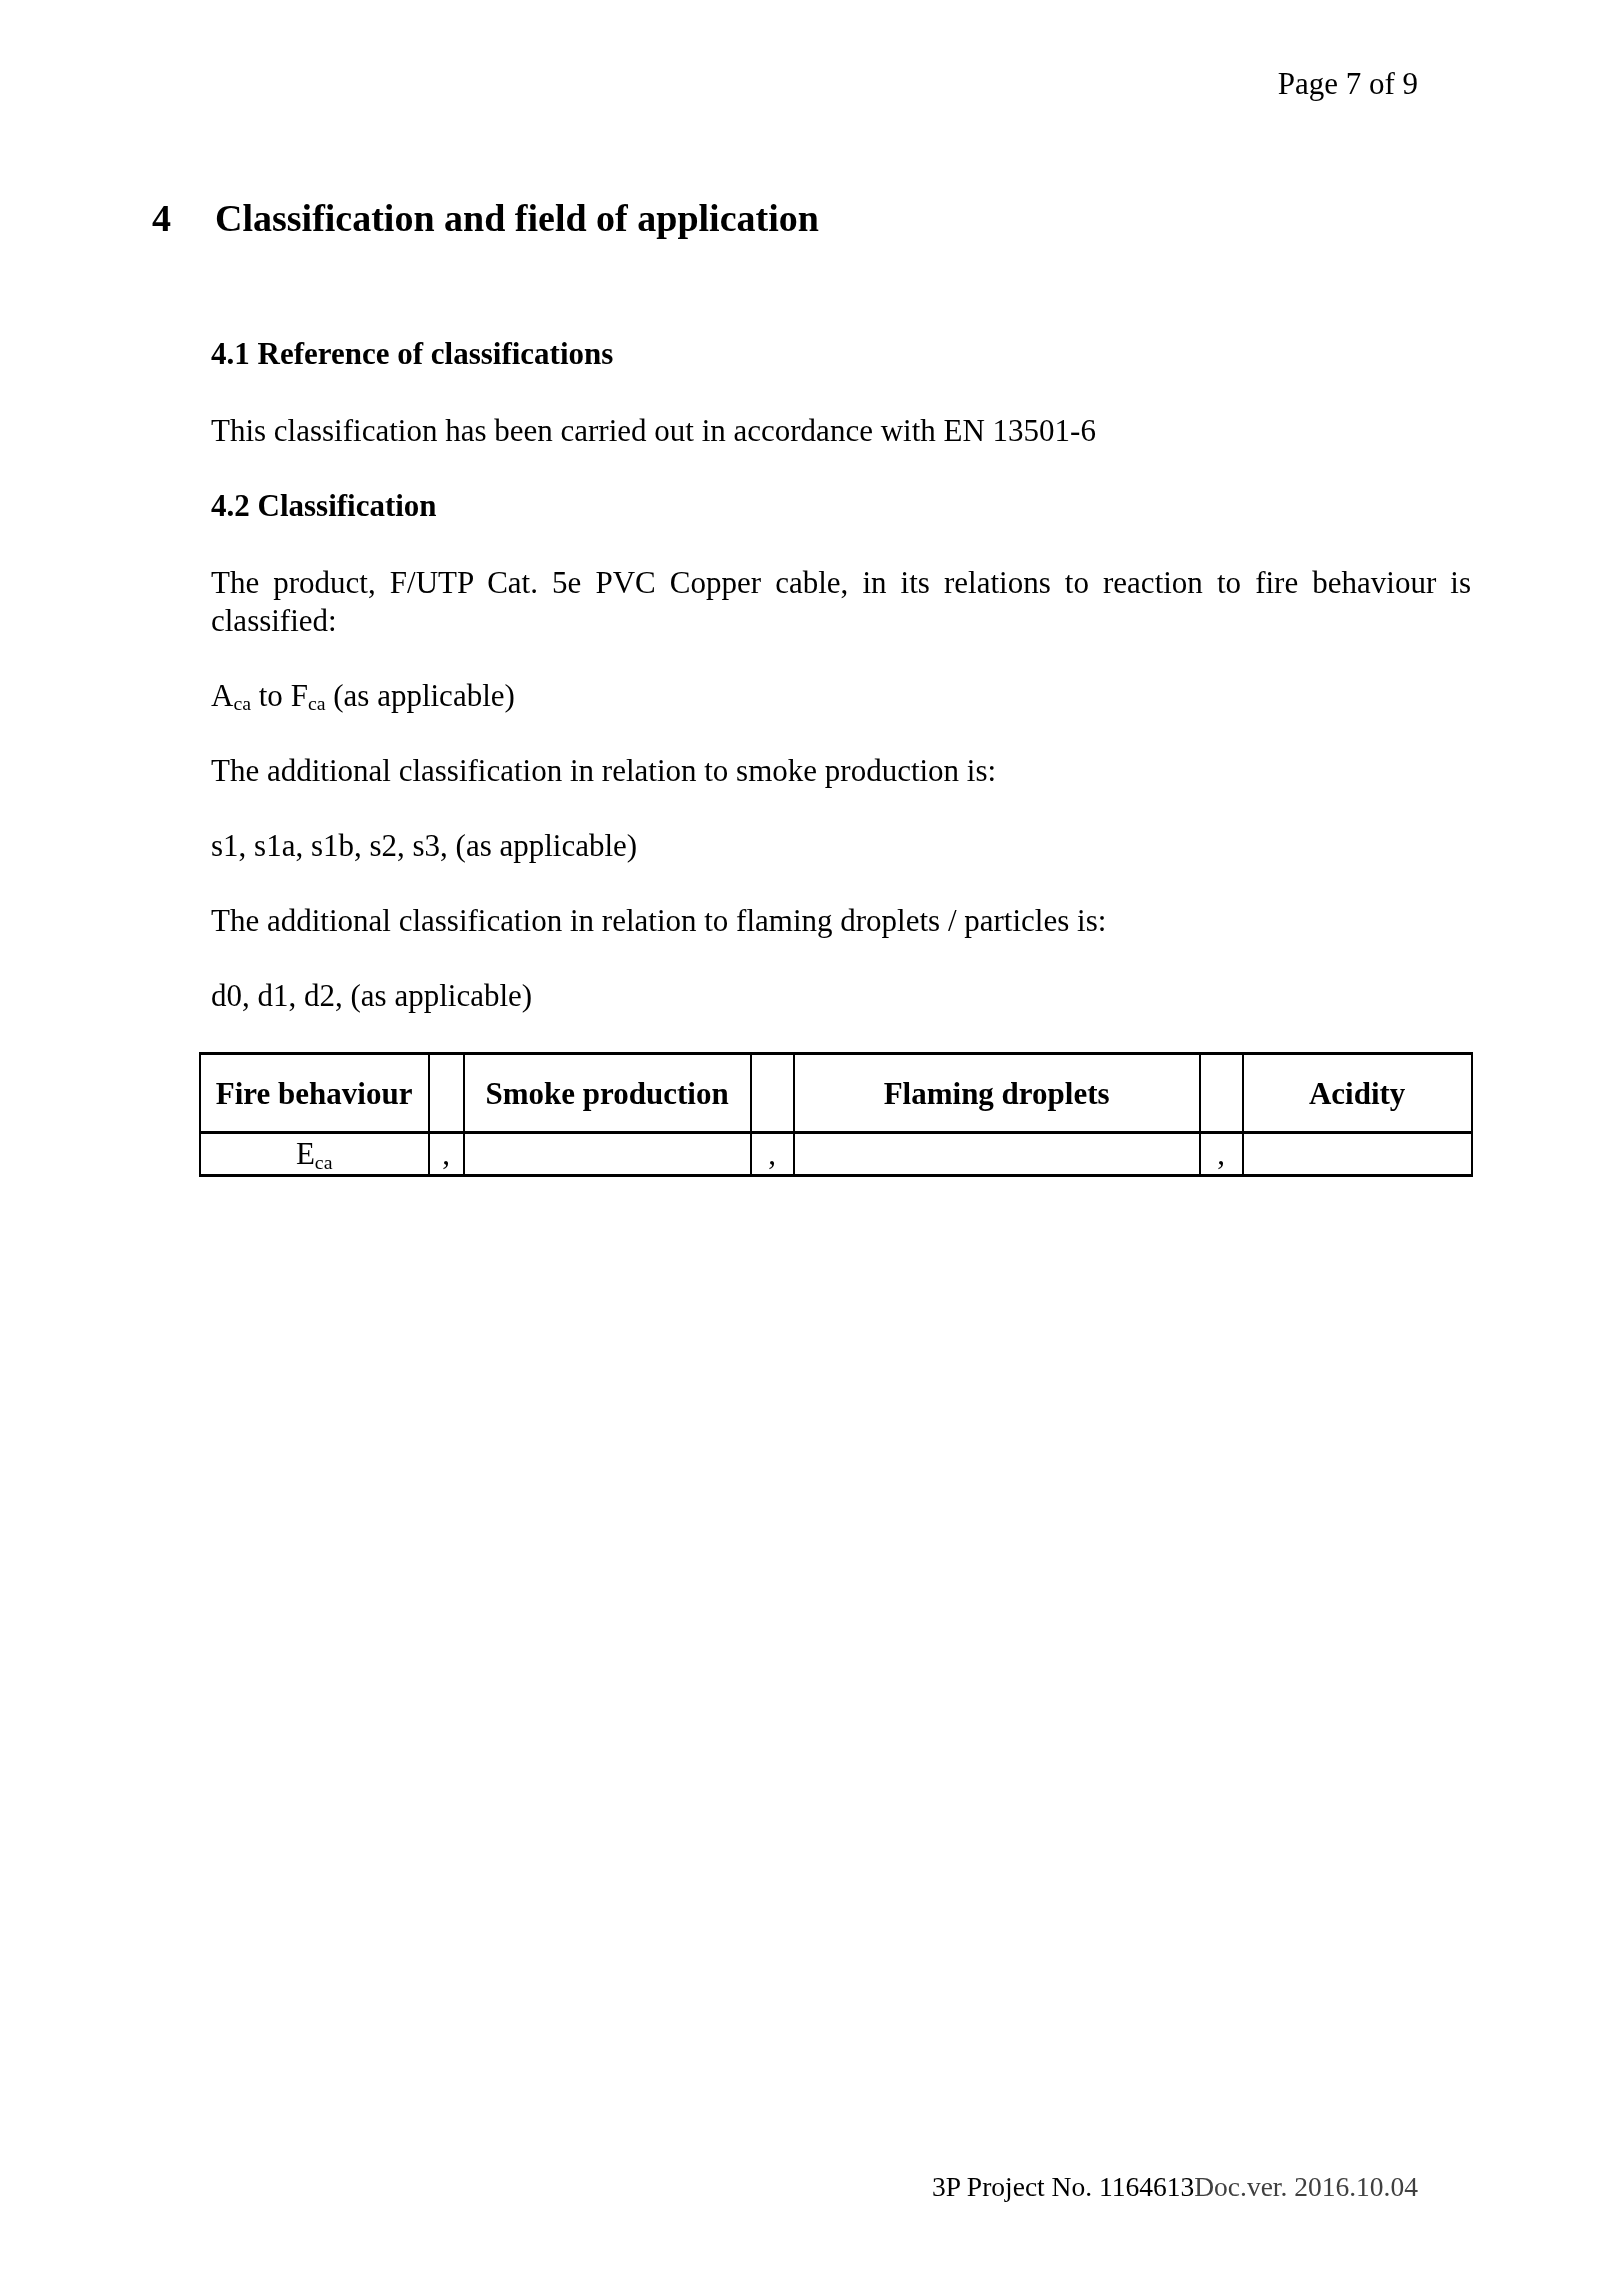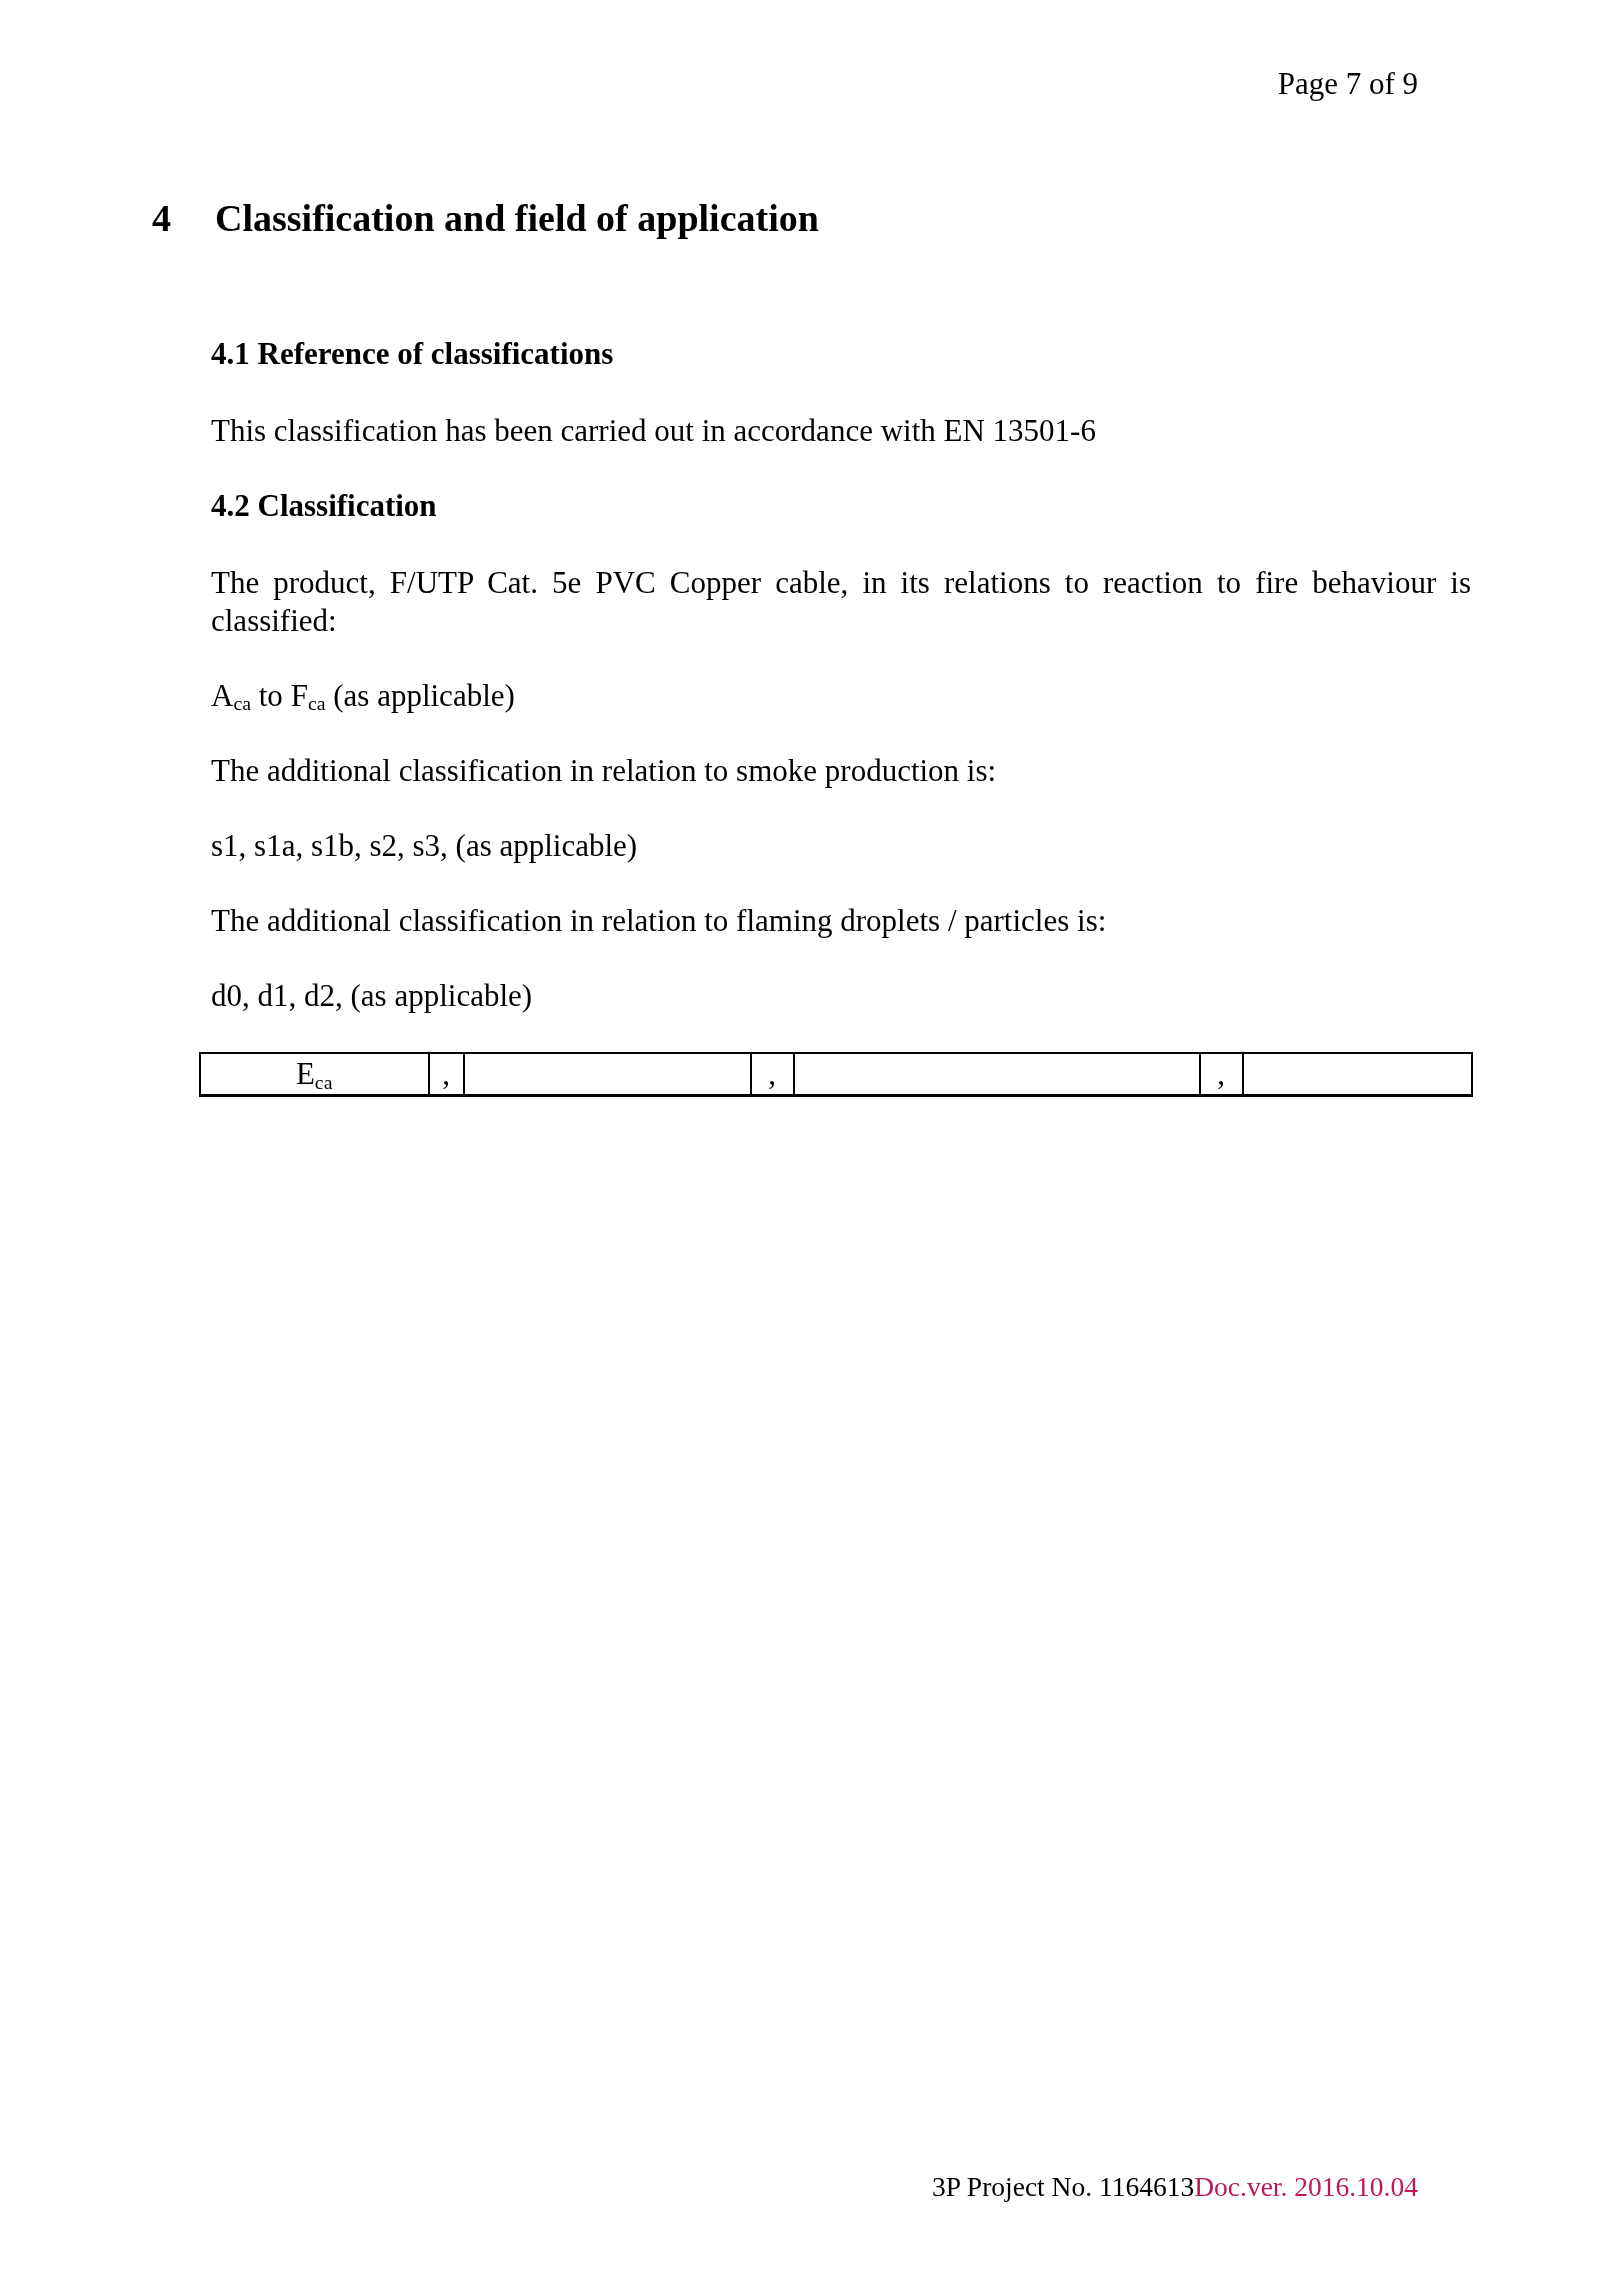--- a/index.html
+++ b/index.html
@@ -90,21 +90,21 @@
     position: absolute;
     top: 2170px;
     left: 211px;
     right: 153px;
     display: flex;
     justify-content: flex-end;
     align-items: baseline;
     font-size: 27.5px;
     line-height: 34px;
   }
-  .footer .doc-ver { color: #be185d; }
+  .footer .doc-ver { color: #404040; }
 </style>
 </head>
 <body>
 
 <div class="page">
 
   <div class="page-indicator">Page 7 of 9</div>
 
   <div class="doc-heading"><span class="num">4</span><span>Classification and field of application</span></div>
 
@@ -135,20 +135,29 @@
       <colgroup>
         <col style="width:229px">
         <col style="width:35px">
         <col style="width:287px">
         <col style="width:43px">
         <col style="width:406px">
         <col style="width:43px">
         <col style="width:229px">
       </colgroup>
       <tbody>
+        <tr class="hdr">
+          <td>Fire behaviour</td>
+          <td></td>
+          <td>Smoke production</td>
+          <td></td>
+          <td>Flaming droplets</td>
+          <td></td>
+          <td>Acidity</td>
+        </tr>
         <tr class="data">
           <td><span>E</span><span class="sub">ca</span></td>
           <td>,</td>
           <td></td>
           <td>,</td>
           <td></td>
           <td>,</td>
           <td></td>
         </tr>
       </tbody>

